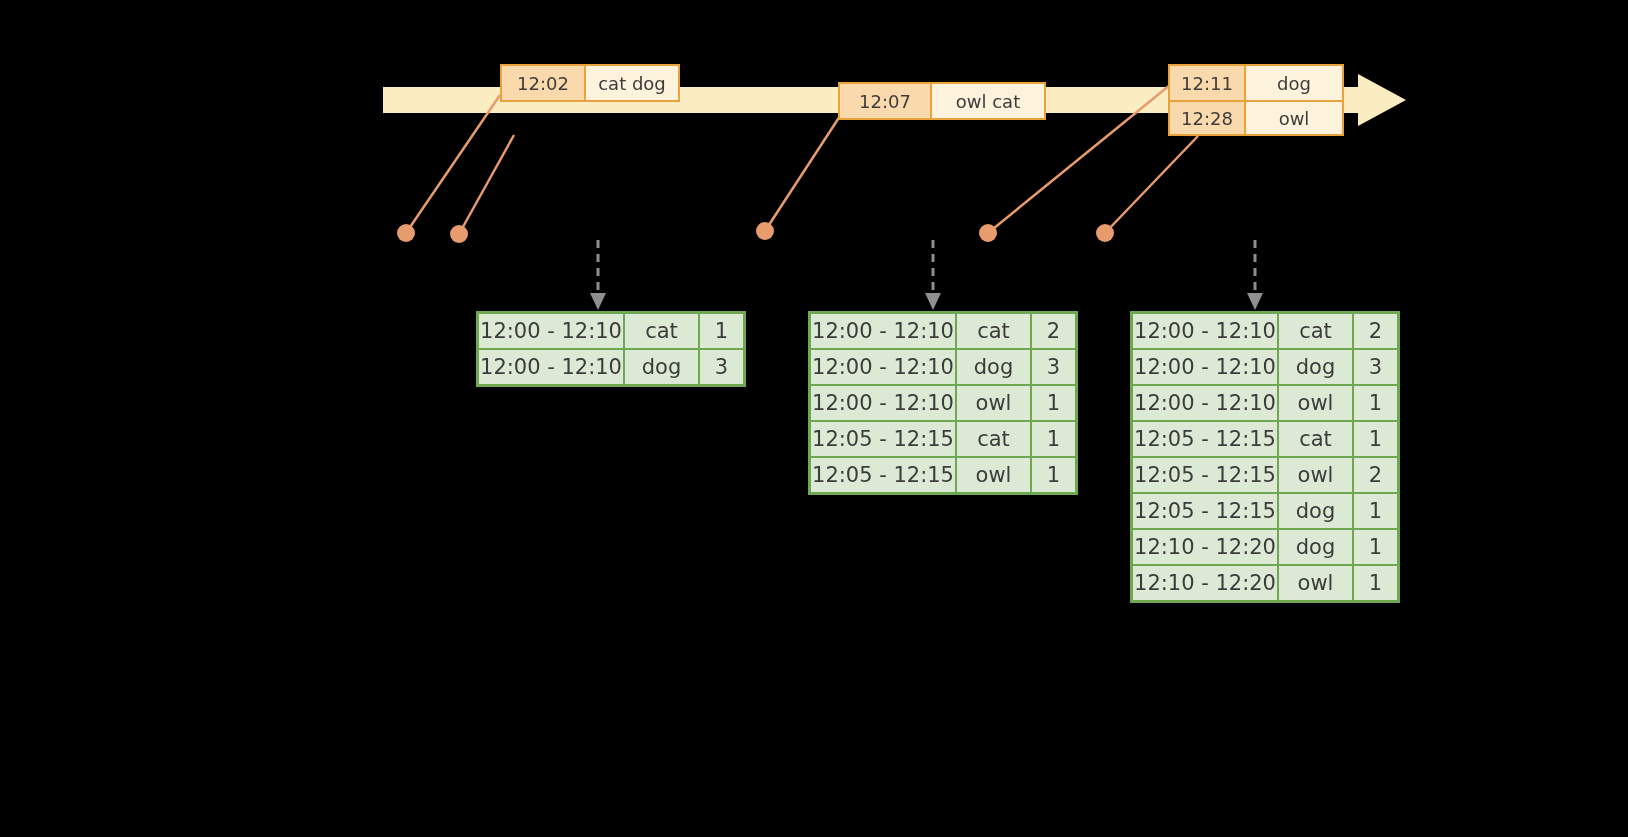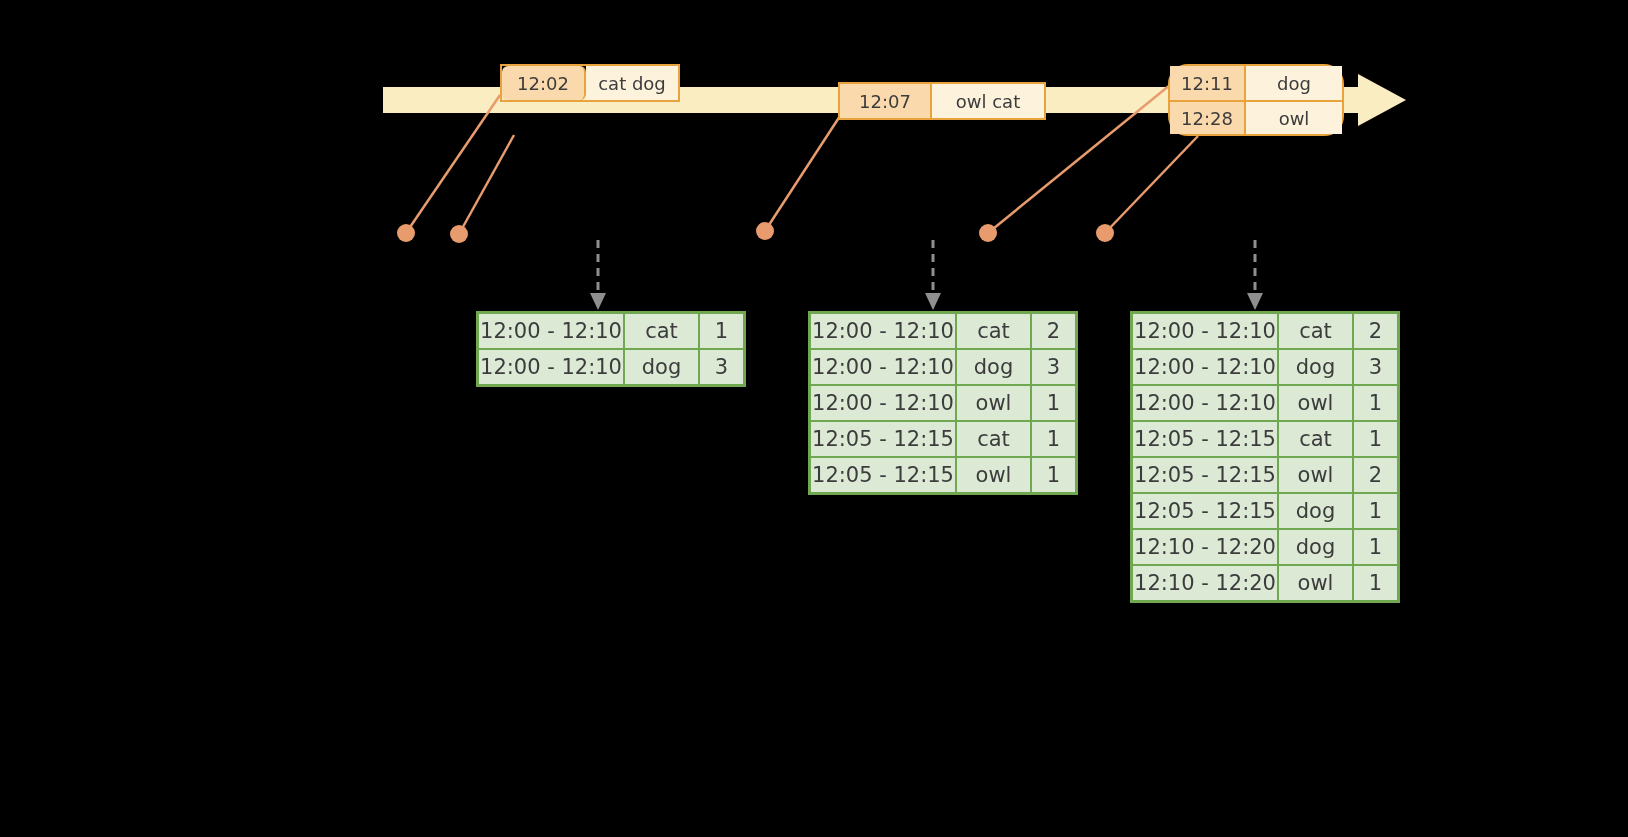--- a/index.html
+++ b/index.html
@@ -31,21 +31,21 @@
   
   .event-table{position:absolute;border:2px solid var(--event-border);}
   .e-row{display:flex;height:34px;}
   .e-row + .e-row{border-top:2px solid var(--event-border);}
   .e-time,.e-words{
     display:flex;align-items:center;justify-content:center;
     font-size:18px;color:var(--text);
   }
   .e-time{background:var(--event-time-fill);border-right:2px solid var(--event-border);}
   .e-words{background:var(--event-word-fill);}
-  .et-1 .e-time{width:84px;border-radius:6px;} .et-1 .e-words{width:92px;}
+  .et-1 .e-time{width:84px;} .et-1 .e-words{width:92px;}
   .et-2 .e-time{width:92px;} .et-2 .e-words{width:112px;}
   .et-3 .e-time{width:76px;} .et-3 .e-words{width:96px;}
 
   
   .result-table{position:absolute;border:2px solid var(--result-border);background:var(--result-border);}
   .r-row{display:flex;}
   .r-cell{
     background:var(--result-fill);border:1px solid var(--result-border);
     display:flex;align-items:center;justify-content:center;
     height:36px;font-size:21px;color:var(--text);
@@ -93,21 +93,21 @@
     </div>
   </div>
 
   <div class="event-table et-2" style="left:838px;top:82px;">
     <div class="e-row">
       <div class="e-time">12:07</div>
       <div class="e-words">owl cat</div>
     </div>
   </div>
 
-  <div class="event-table et-3" style="left:1168px;top:64px;border-radius:20px;">
+  <div class="event-table et-3" style="left:1168px;top:64px;">
     <div class="e-row">
       <div class="e-time">12:11</div>
       <div class="e-words">dog</div>
     </div>
     <div class="e-row">
       <div class="e-time">12:28</div>
       <div class="e-words">owl</div>
     </div>
   </div>
 

